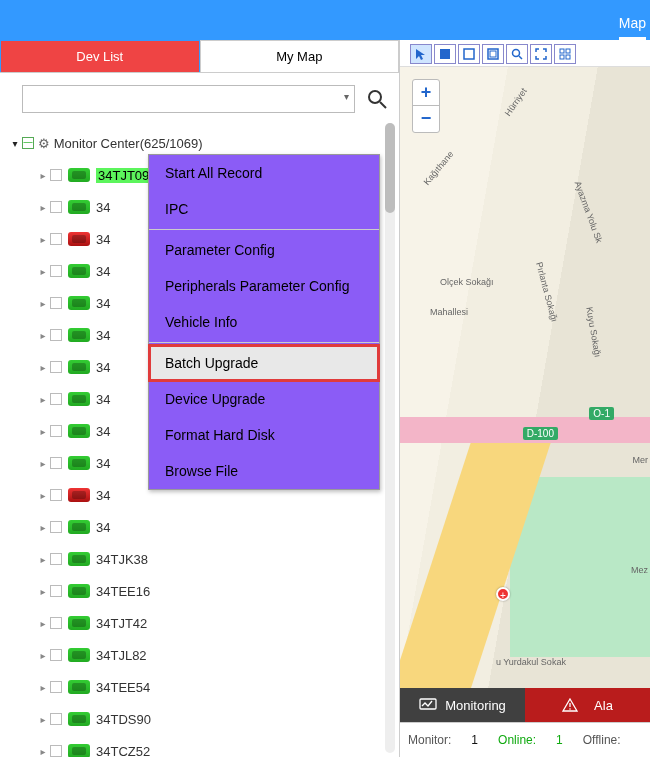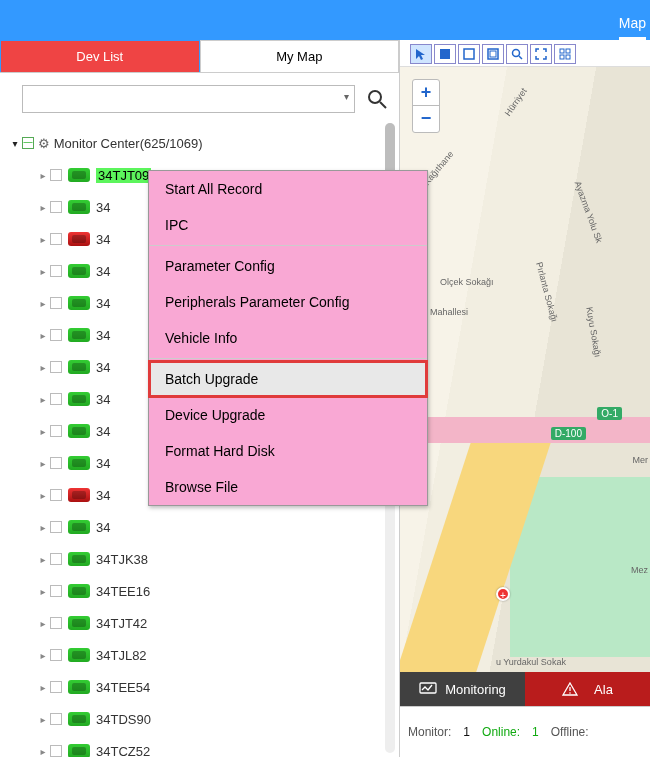--- a/index.html
+++ b/index.html
@@ -37,21 +37,21 @@
   .minus::before { content: "—"; font-size: 9px; position: relative; top:-1px; }
   .gear { color: #666; margin-right: 4px; }
   .chk { width: 12px; height: 12px; border: 1px solid #bbb; margin-right: 6px; }
   .car { display:inline-flex; width:22px; height:14px; border-radius:3px; margin-right:6px; justify-content:center; align-items:center; }
   .car.green { background: linear-gradient(#3c3,#2a2); }
   .car.red   { background: linear-gradient(#e33,#a11); }
   .car::before { content:""; width:14px; height:8px; background:rgba(0,0,0,0.25); border-radius:2px; }
   .label { color:#333; }
   .label.hilite { background: #5cf55c; color:#000; padding:0 2px; }
 
-  .context-menu { position: absolute; left: 148px; top: 170px; width: 280px; background: #f9a8d4; border: 1px solid #999; box-shadow: 1px 2px 4px rgba(0,0,0,0.25); z-index: 100; font-size: 14px; }
+  .context-menu { position: absolute; left: 148px; top: 154px; width: 232px; background: #8b5cf6; border: 1px solid #999; box-shadow: 1px 2px 4px rgba(0,0,0,0.25); z-index: 100; font-size: 14px; }
   .context-menu .item { padding: 10px 16px; cursor: pointer; }
   .context-menu .sep { border-top: 1px solid #ccc; margin: 2px 0; }
   .context-menu .item.highlight { background: #e8e8e8; outline: 3px solid #e03b3b; outline-offset: -2px; }
 
   .right-panel { flex: 1; display: flex; flex-direction: column; }
   .toolbar { display: flex; gap: 2px; padding: 4px 4px 2px 10px; border-bottom: 1px solid #ddd; }
   .tbtn { width: 22px; height: 20px; border: 1px solid #88c; display:flex; align-items:center; justify-content:center; font-size:12px; color:#2266cc; cursor:pointer; background:#fff; }
   .tbtn.selected { background:#cfe5ff; }
 
   .map-area { flex: 1; position: relative; overflow: hidden; background:
@@ -66,21 +66,21 @@
   .road-y { position:absolute; background:#f8d77d; }
   .red-dot { position:absolute; width:14px; height:14px; border-radius:50%; background:#e33; border:2px solid #fff; box-shadow:0 0 2px #0006; }
   .red-dot::before { content:"+"; color:#fff; font-size:10px; position:relative; top:-2px; left:2px; }
   .streetlabel { position:absolute; font-size:9px; color:#666; }
 
   .status-tabs { display:flex; height:34px; }
   .stab { flex:1; display:flex; align-items:center; justify-content:center; gap:8px; color:#fff; font-size:13px; cursor:pointer; }
   .stab.mon { background:#404040; }
   .stab.ala { background:#b91c1c;gap:14px; }
   .stab .ico { width:18px; height:14px; display:inline-block; }
-  .status-row { display:flex; gap:12px; padding:18px 8px; font-size:12px; color:#555; border-top:1px solid #ccc; align-items:center; }
+  .status-row { display:flex; gap:20px; padding:10px 8px; font-size:12px; color:#555; border-top:1px solid #ccc; align-items:center; }
   .status-row .num { color:#111; }
   .status-row .online { color:#1a1; }
 
   svg { display:block; }
 </style>
 </head>
 <body>
 
 <div class="topbar">
   <div class="tab">Map</div>
@@ -280,22 +280,22 @@
           </svg>
         </div>
     </div>
 
     <div class="map-area">
       <div class="zoom-ctrl">
         <div>+</div>
         <div>−</div>
       </div>
       <div class="highway"></div>
-      <span class="hw-label" style="top:340px; right:28px;">O-1</span>
-      <span class="hw-label" style="top:360px; right:64px;">D-100</span>
+      <span class="hw-label" style="top:340px; right:36px;">O-1</span>
+      <span class="hw-label" style="top:360px; right:92px;">D-100</span>
       <div class="park"></div>
       <div class="road-y" style="left:30px; top:376px; width:80px; height:250px; transform:skewX(-18deg);"></div>
       <div class="red-dot" style="left:96px; top:520px;"></div>
       <span class="streetlabel" style="left:18px; top:96px; transform:rotate(-50deg);">Kağıthane</span>
       <span class="streetlabel" style="left:100px; top:30px; transform:rotate(-55deg);">Hürriyet</span>
       <span class="streetlabel" style="left:156px; top:140px; transform:rotate(70deg);">Ayazma Yolu Sk</span>
       <span class="streetlabel" style="left:116px; top:220px; transform:rotate(75deg);">Pırlanta Sokağı</span>
       <span class="streetlabel" style="left:40px; top:210px;">Olçek Sokağı</span>
       <span class="streetlabel" style="left:30px; top:240px;">Mahallesi</span>
       <span class="streetlabel" style="left:168px; top:260px; transform:rotate(80deg);">Kuyu Sokağı</span>

